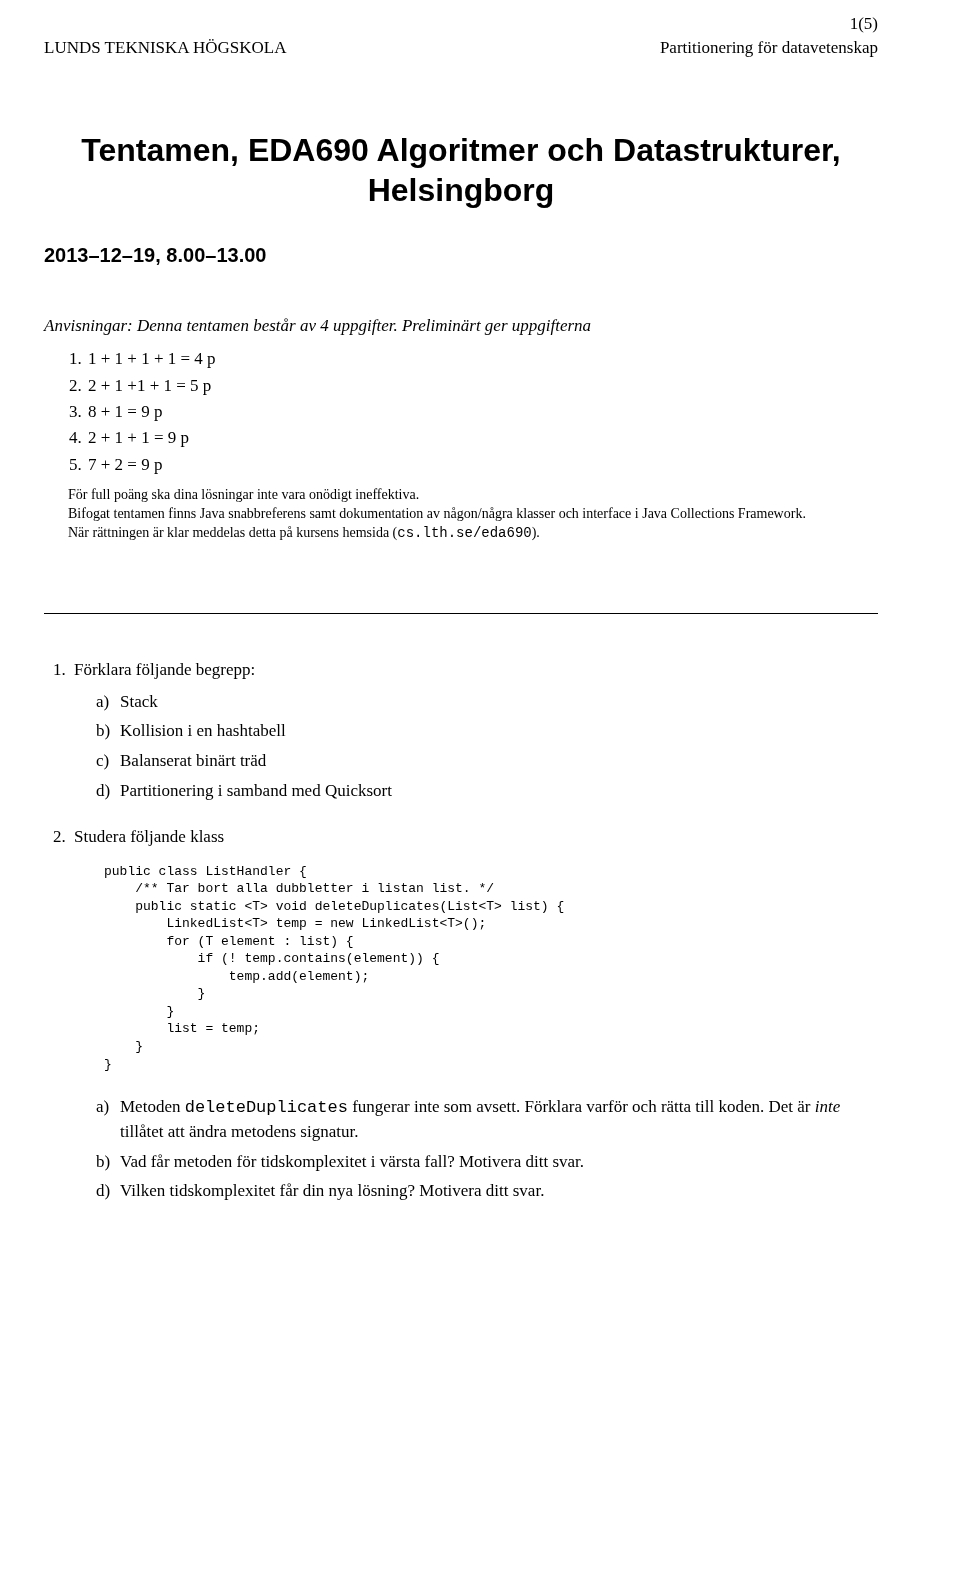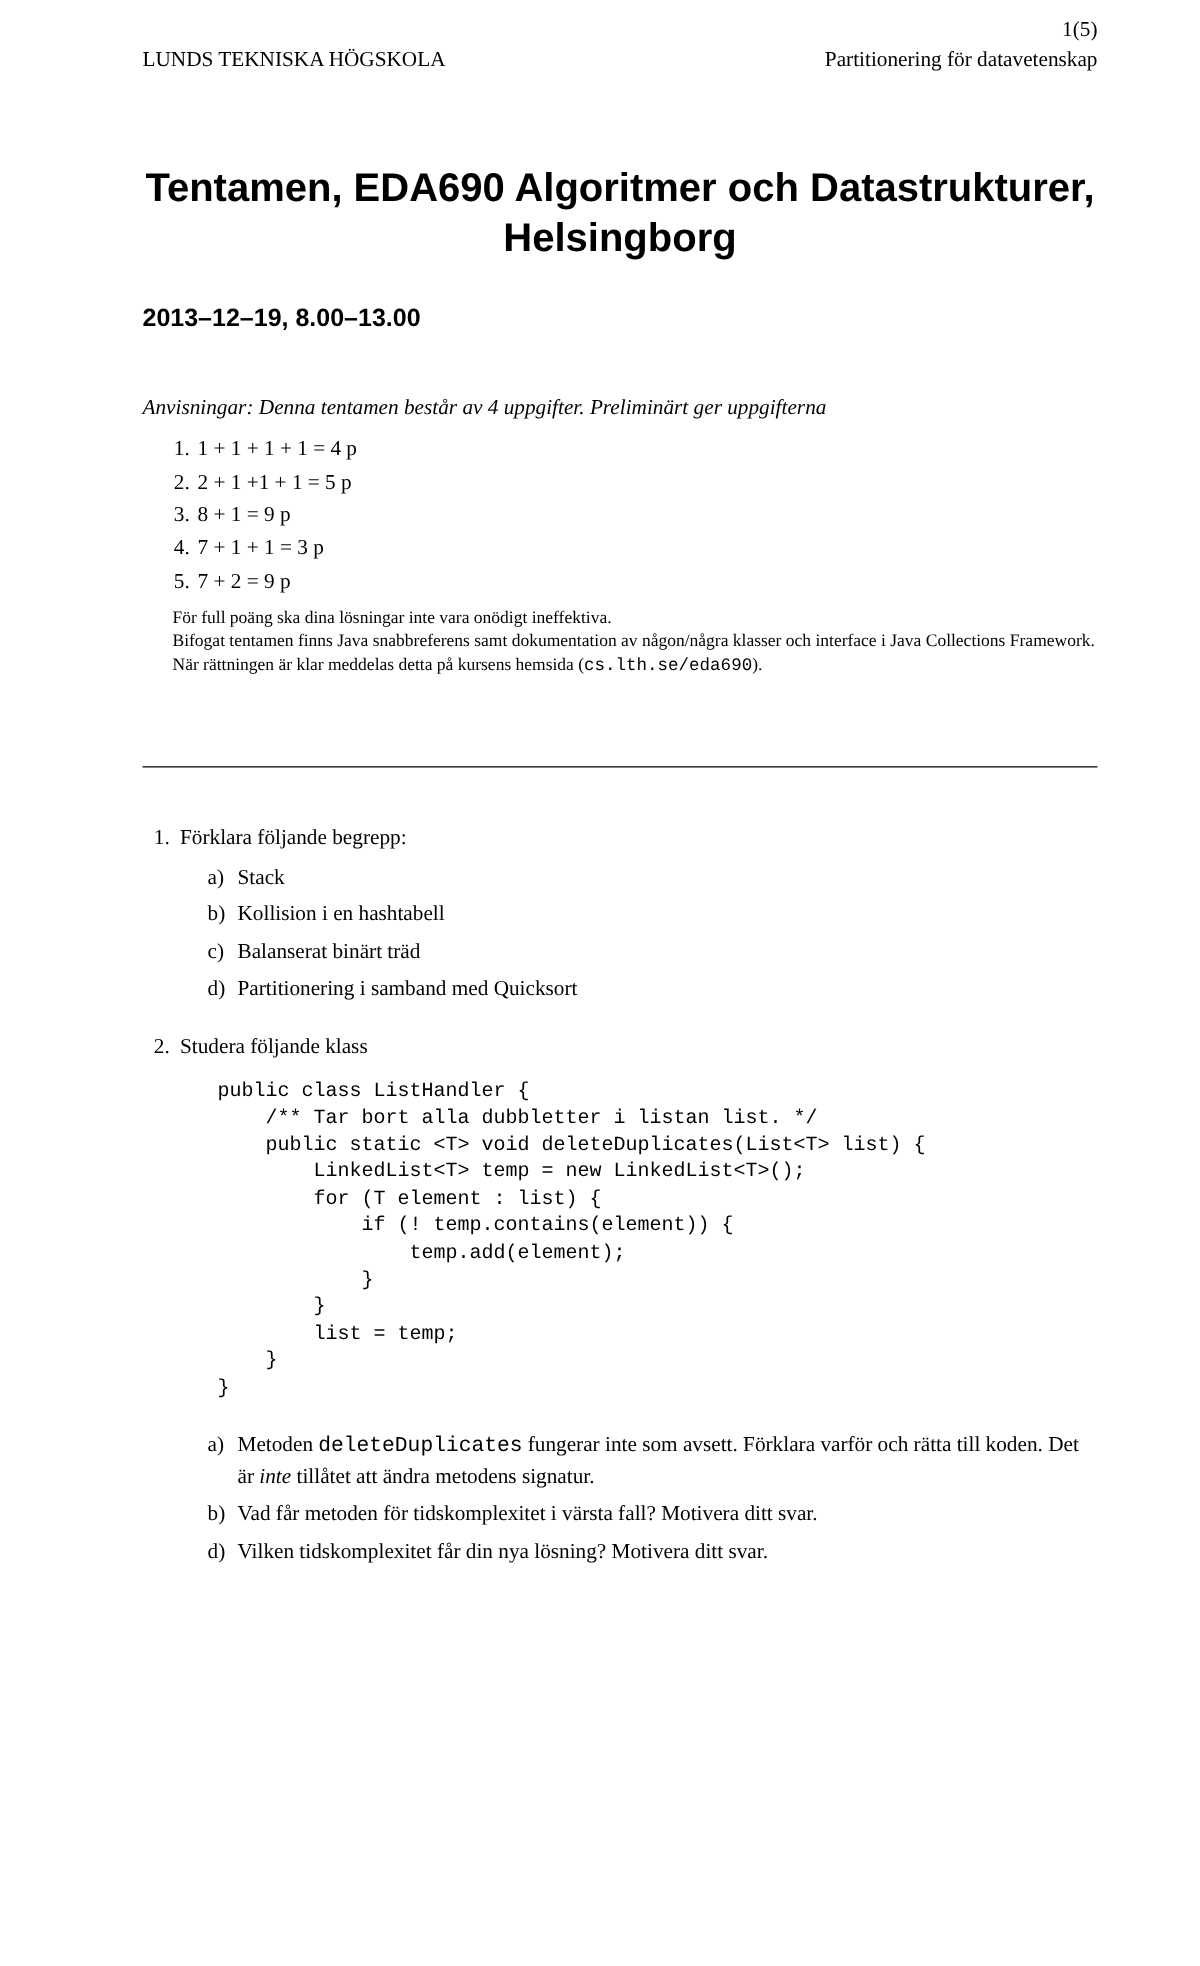--- a/index.html
+++ b/index.html
@@ -7,21 +7,21 @@
     margin: 0;
     padding: 0;
     background: #fff;
     font-family: "Palatino Linotype", "Book Antiqua", Palatino, Georgia, serif;
     color: #000;
   }
   .page {
     width: 960px;
     min-height: 1573px;
     box-sizing: border-box;
-    padding: 38px 82px 60px 114px;
+    padding: 38px 82px 60px 44px;
     position: relative;
   }
   .header {
     display: flex;
     justify-content: space-between;
     font-size: 17px;
     line-height: 1.2;
   }
   .pagenum {
     position: absolute;
@@ -83,21 +83,21 @@
     padding-left: 22px;
   }
   .sublist li {
     margin: 6px 0;
     text-indent: -24px;
     padding-left: 24px;
   }
   .sublist li .lbl { display: inline-block; width: 24px; text-indent: 0; }
   pre.code {
     font-family: "Courier New", Courier, monospace;
-    font-size: 16px;
+    font-size: 13px;
     line-height: 1.35;
     margin: 14px 0 22px 30px;
     white-space: pre;
   }
   em.ital { font-style: italic; }
 </style>
 </head>
 <body>
 
 <div class="page">
@@ -117,21 +117,21 @@
   <div class="date">2013–12–19, 8.00–13.00</div>
 
   <div class="instr">
     <span>Anvisningar:</span><span> Denna tentamen består av 4 uppgifter. Preliminärt ger uppgifterna</span>
   </div>
 
   <ol class="plist">
     <li>1 + 1 + 1 + 1 = 4 p</li>
     <li>2 + 1 +1 + 1 = 5 p</li>
     <li>8 + 1 = 9 p</li>
-    <li>7 + 1 + 1 = 3 p</li>
+    <li>2 + 1 + 1 = 9 p</li>
     <li>7 + 2 = 9 p</li>
   </ol>
 
   <div class="para indent">För full poäng ska dina lösningar inte vara onödigt ineffektiva.</div>
   <div class="para indent" style="margin-top:0">Bifogat tentamen finns Java snabbreferens samt dokumentation av någon/några klasser och interface i Java Collections Framework.</div>
   <div class="para indent" style="margin-top:0">
     <span>När rättningen är klar meddelas detta på kursens hemsida (</span><span class="tt">cs.lth.se/eda690</span><span>).</span>
   </div>
 
   <hr class="hr">

